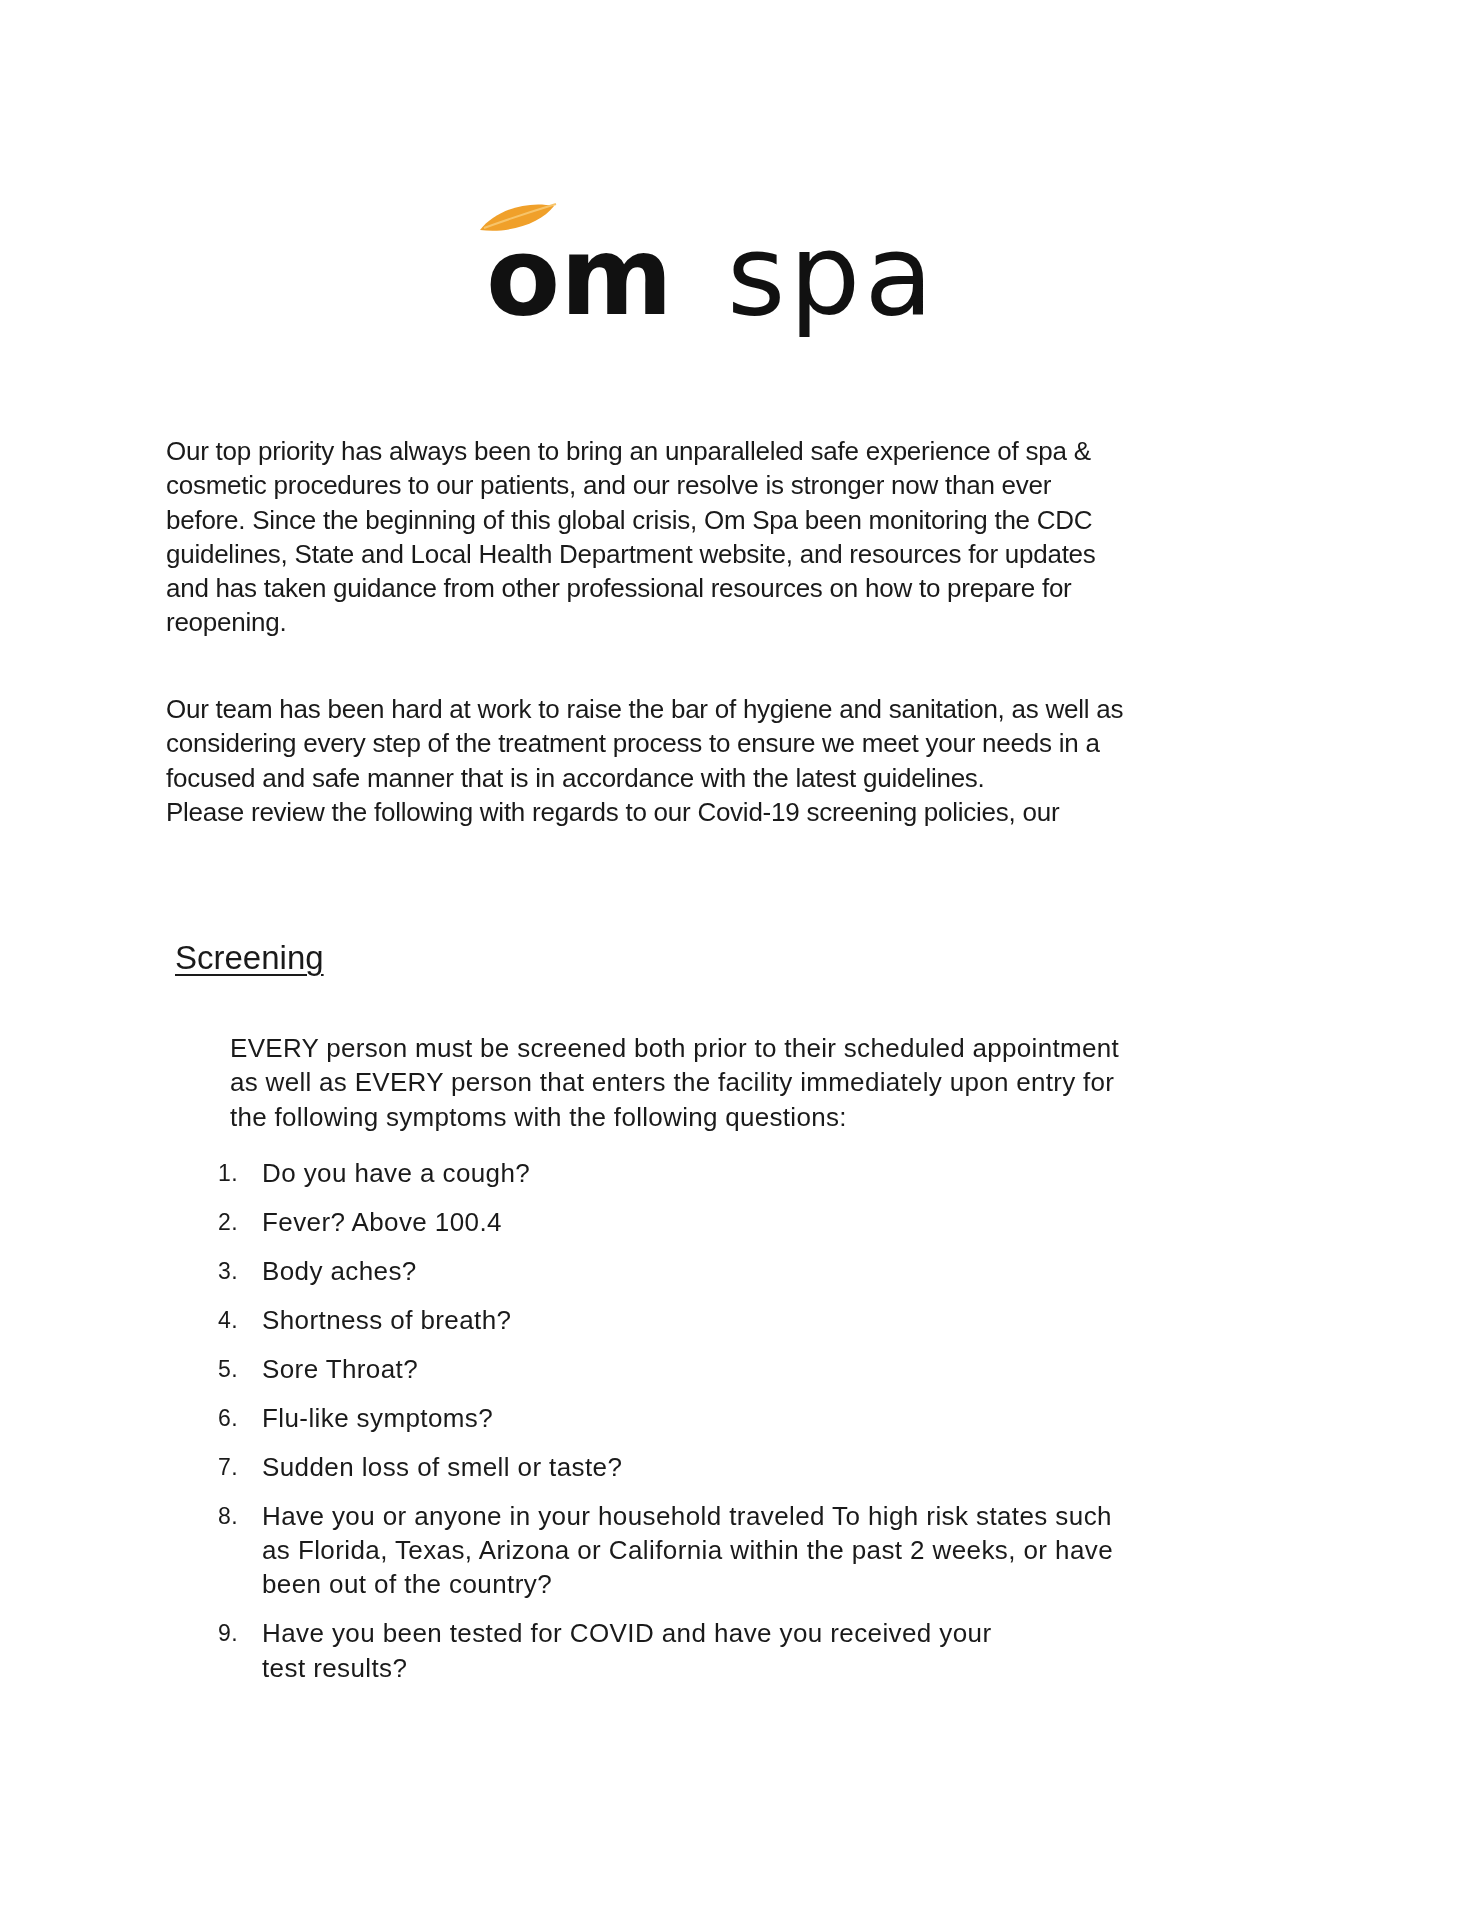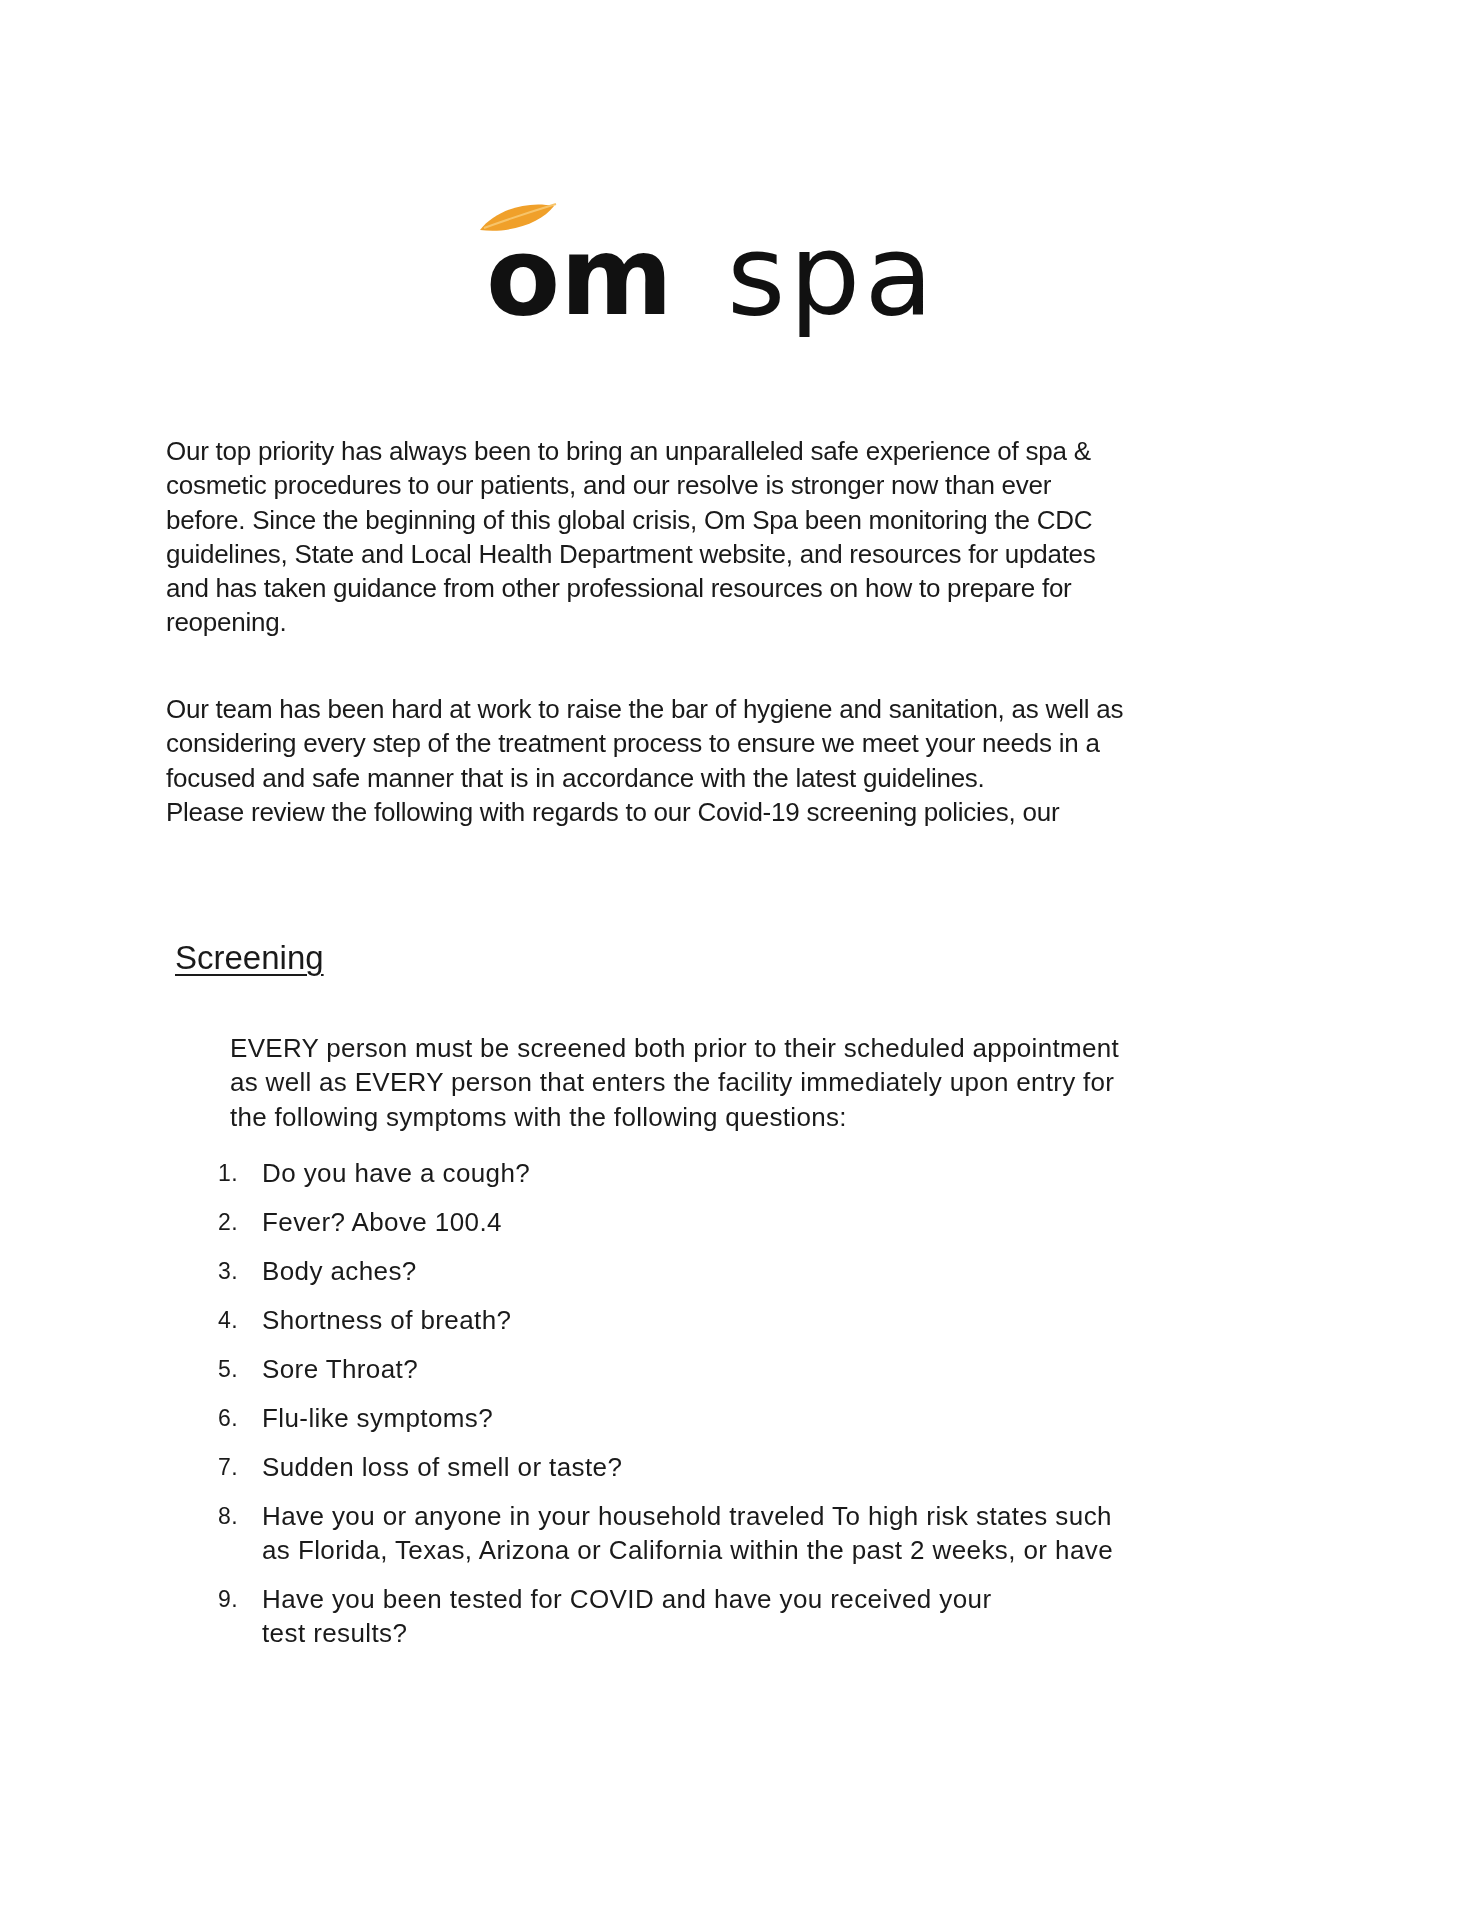--- a/index.html
+++ b/index.html
@@ -104,19 +104,20 @@
     <div>Flu-like symptoms?</div>
   </li>
   <li>
     <span class="num">7.</span>
     <div>Sudden loss of smell or taste?</div>
   </li>
   <li>
     <span class="num">8.</span>
     <div>Have you or anyone in your household traveled To high risk states such</div>
     <div>as Florida, Texas, Arizona or California within the past 2 weeks, or have</div>
+    <div>been out of the country?</div>
   </li>
   <li>
     <span class="num">9.</span>
     <div>Have you been tested for COVID and have you received your</div>
     <div>test results?</div>
   </li>
 </ol>
 
 </body></html>

